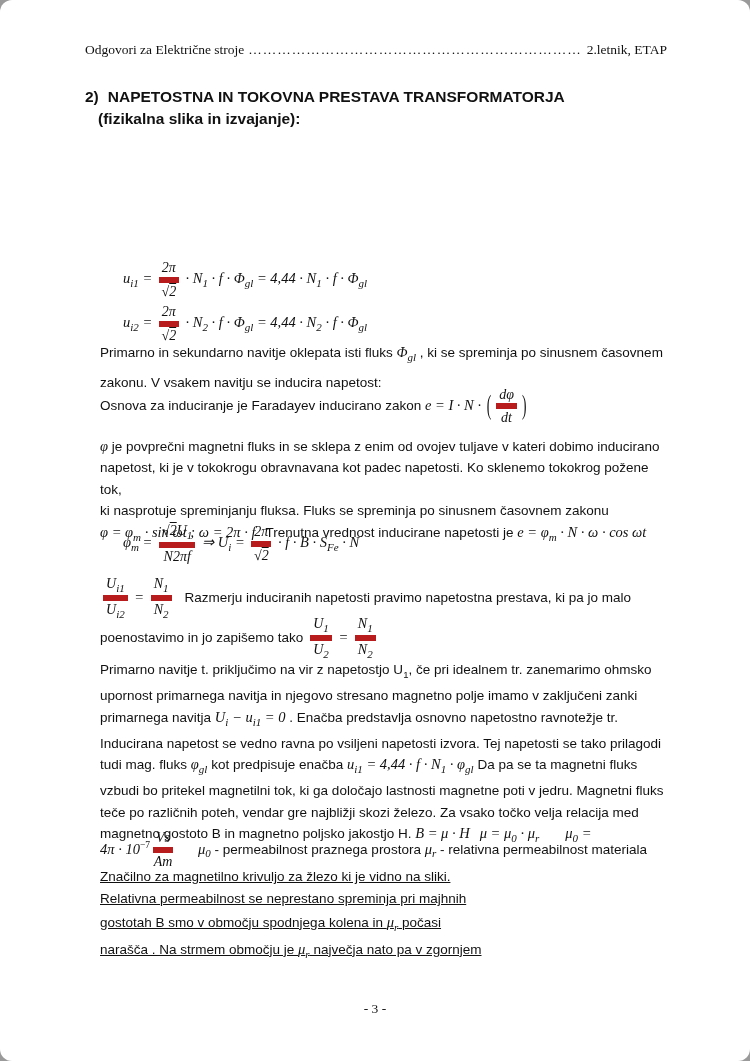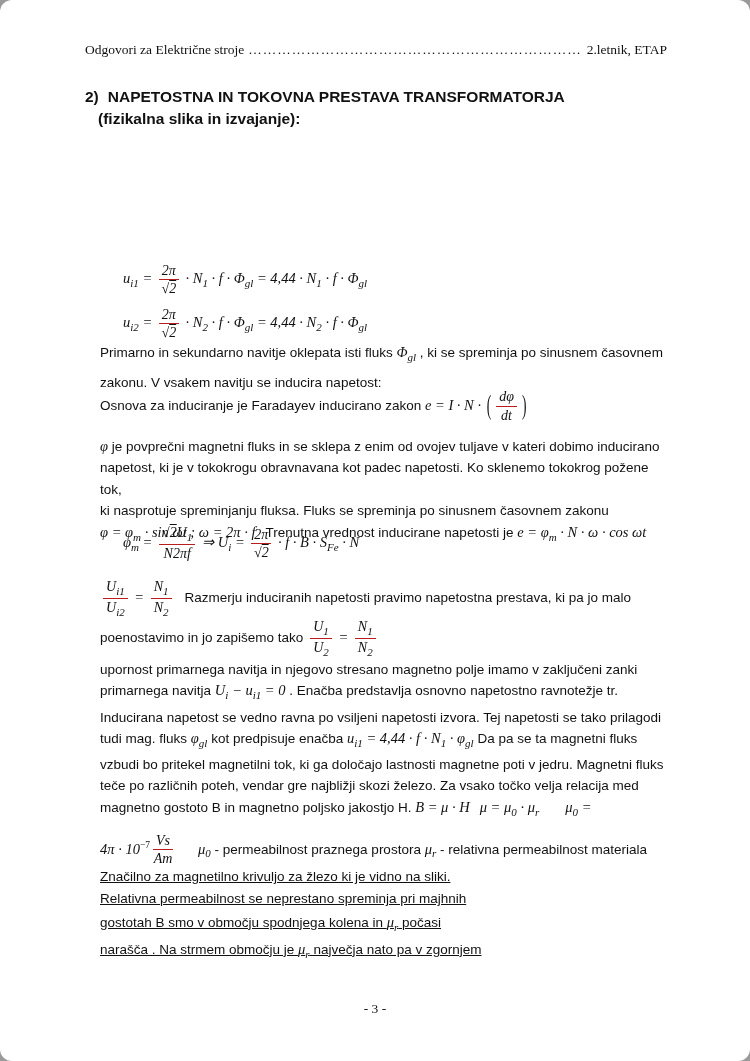--- a/index.html
+++ b/index.html
@@ -15,21 +15,21 @@
   .heading .sub{margin-left:13px;}
   
   .para{position:absolute;left:100px;width:572px;font-size:13.5px;}
   
   .mt{font-family:"Liberation Serif",serif;font-style:italic;font-size:14.5px;white-space:pre;}
   .ms{font-family:"Liberation Serif",serif;font-style:italic;font-size:11px;}
   .msup{font-family:"Liberation Serif",serif;font-style:normal;font-size:9.5px;}
   .ssub{font-size:9.5px;}
   .frac{display:inline-block;vertical-align:middle;text-align:center;line-height:1.12;
         font-family:"Liberation Serif",serif;font-style:italic;font-size:14px;margin:0 3px;}
-  .frac .fn{display:block;border-bottom:1px solid #b91c1c;padding:0 3px 1px 3px;}
+  .frac .fn{display:block;border-bottom:6px solid #b91c1c;padding:0 3px 1px 3px;}
   .frac .fd{display:block;padding-top:1px;}
   .ov{text-decoration:overline;}
   .bp{display:inline-block;transform:scaleY(2.05);font-style:normal;font-weight:300;
       vertical-align:middle;margin:0 2px;font-family:"Liberation Serif",serif;}
   .mrow{white-space:nowrap;line-height:44px;height:44px;}
   
   #eq1{position:absolute;top:256px;left:123px;}
   #para1{top:339px;}
   #para1 .l{line-height:26px;}
   #faraday{position:absolute;top:384px;left:100px;font-size:13.5px;white-space:nowrap;line-height:42px;height:42px;}
@@ -105,20 +105,23 @@
 
   <div id="eqratio">
     <span class="frac"><span class="fn"><span>U</span><sub class="ms">i1</sub></span><span class="fd"><span>U</span><sub class="ms">i2</sub></span></span><span class="mt"> = </span><span class="frac"><span class="fn"><span>N</span><sub class="ms">1</sub></span><span class="fd"><span>N</span><sub class="ms">2</sub></span></span><span class="gap1">Razmerju induciranih napetosti pravimo napetostna prestava, ki pa jo malo</span>
   </div>
 
   <div id="simplify">
     <span>poenostavimo in jo zapišemo tako </span><span class="frac"><span class="fn"><span>U</span><sub class="ms">1</sub></span><span class="fd"><span>U</span><sub class="ms">2</sub></span></span><span class="mt"> = </span><span class="frac"><span class="fn"><span>N</span><sub class="ms">1</sub></span><span class="fd"><span>N</span><sub class="ms">2</sub></span></span>
   </div>
 
   <div id="para3" class="para">
+    <div class="l">
+      <span>Primarno navitje t. priključimo na vir z napetostjo U</span><sub class="ssub">1</sub><span>, če pri idealnem tr. zanemarimo ohmsko</span>
+    </div>
     <div class="l">upornost primarnega navitja in njegovo stresano magnetno polje imamo v zaključeni zanki</div>
     <div class="l">
       <span>primarnega navitja </span><span class="mt">U</span><sub class="ms">i</sub><span class="mt"> − u</span><sub class="ms">i1</sub><span class="mt"> = 0</span><span> . Enačba predstavlja osnovno napetostno ravnotežje tr.</span>
     </div>
     <div class="l">Inducirana napetost se vedno ravna po vsiljeni napetosti izvora. Tej napetosti se tako prilagodi</div>
     <div class="l">
       <span>tudi mag. fluks </span><span class="mt">φ</span><sub class="ms">gl</sub><span> kot predpisuje enačba </span><span class="mt">u</span><sub class="ms">i1</sub><span class="mt"> = 4,44 · f · N</span><sub class="ms">1</sub><span class="mt"> · φ</span><sub class="ms">gl</sub><span> Da pa se ta magnetni fluks</span>
     </div>
     <div class="l">vzbudi bo pritekel magnetilni tok, ki ga določajo lastnosti magnetne poti v jedru. Magnetni fluks</div>
     <div class="l">teče po različnih poteh, vendar gre najbližji skozi železo. Za vsako točko velja relacija med</div>

